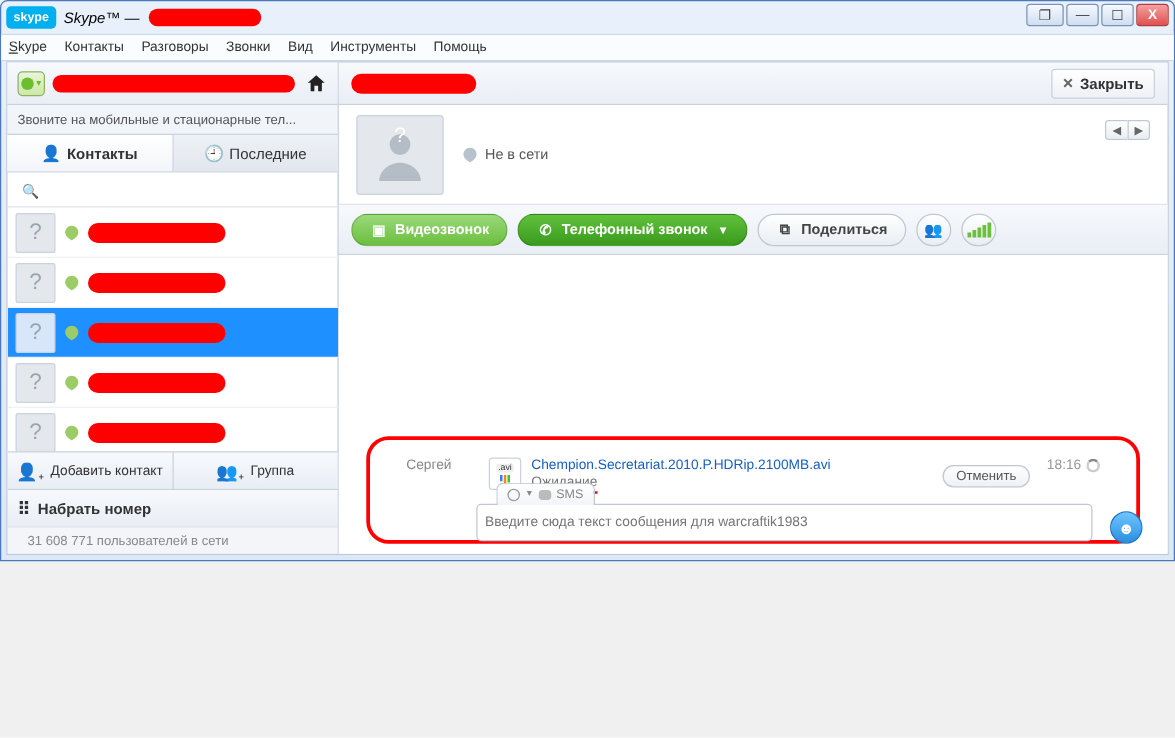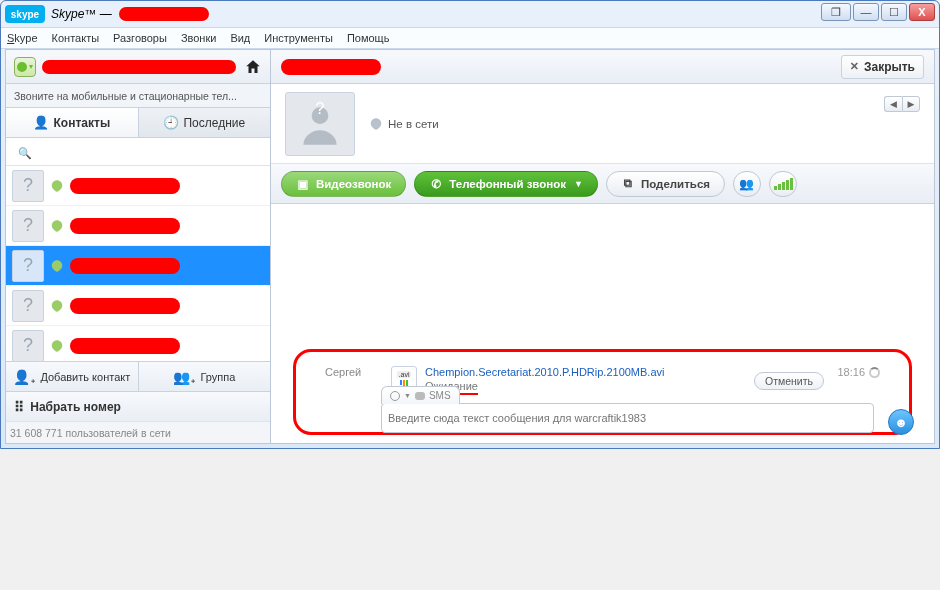--- a/index.html
+++ b/index.html
@@ -52,21 +52,21 @@
   .name-red { width:110px;height:16px;background:#ff0000;border-radius:8px;}
   .contact.small { height:32px;}
   .contact.small .avatar-sm { width:26px;height:26px;font-size:15px;}
 
   .sb-bottom { height:30px;display:flex;border-top:1px solid #c9d2df;background:linear-gradient(#f7f9fc,#e9eef5);}
   .sb-bottom .btm-btn{flex:1;display:flex;align-items:center;justify-content:center;font-size:11px;color:#333;border-right:1px solid #c9d2df;}
   .sb-bottom .btm-btn:last-child{border-right:none;}
   .sb-bottom .ico{margin-right:5px;font-size:14px;}
   .sb-dial { height:30px;display:flex;align-items:center;padding:0 8px;font-size:12px;font-weight:bold;color:#333;background:linear-gradient(#f7f9fc,#e9eef5);border-top:1px solid #c9d2df;}
   .sb-dial .ico{margin-right:6px;font-size:14px;}
-  .sb-foot { height:22px;display:flex;align-items:center;padding:0 4px;font-size:10.5px;color:#888;background:#f3f5f8;border-top:1px solid #e0e4ea;}
+  .sb-foot { height:22px;display:flex;align-items:center;padding:0 16px;font-size:10.5px;color:#888;background:#f3f5f8;border-top:1px solid #e0e4ea;}
 
   
   .main { flex:1;display:flex;flex-direction:column;}
   .conv-head { height:34px;background:linear-gradient(#f7f9fc,#e9eef5);border-bottom:1px solid #c9d2df;display:flex;align-items:center;padding:0 10px;}
   .conv-head .red{width:100px;height:16px;background:#ff0000;border-radius:8px;}
   .conv-head .right{margin-left:auto;display:flex;align-items:center;gap:8px;}
   .close-btn { display:flex;align-items:center;font-size:12px;font-weight:bold;color:#333;padding:4px 8px;border:1px solid #c9d2df;background:linear-gradient(#fff,#eef1f5);border-radius:3px;}
   .close-btn::before{content:"✕";margin-right:5px;font-size:11px;color:#666;}
   .profile-row { height:80px;display:flex;align-items:center;padding:10px 14px;border-bottom:1px solid #e0e4ea;position:relative;}
   .avatar-lg { width:70px;height:64px;background:#e4e8ec;border:1px solid #c9d2df;border-radius:3px;display:flex;align-items:center;justify-content:center;color:#9aa4b0;font-size:34px;margin-right:14px;}
@@ -105,21 +105,21 @@
   .file-icon .bars2 span:nth-child(2){background:#ff8a00;height:7px;}
   .file-icon .bars2 span:nth-child(3){background:#3ac23a;height:6px;}
   .file-info { flex:1;}
   .file-name { color:#1a5fbf; }
   .file-status { color:#777;margin-top:2px;border-bottom:2px solid #ff0000;display:inline-block;padding-bottom:1px;}
   .cancel-btn { padding:2px 10px;border:1px solid #c0c8d4;border-radius:10px;background:linear-gradient(#fff,#eef1f5);font-size:10.5px;color:#555;align-self:center;}
   .msg-time { width:56px;text-align:left;color:#999;display:flex;align-items:center;justify-content:flex-end;gap:4px;}
   .spinner { width:11px;height:11px;border:2px solid #ccc;border-top-color:#888;border-radius:50%;}
 
   .input-row { position:absolute;left:110px;right:60px;bottom:6px;height:34px;display:flex;}
-  .sms-tab { height:18px;border:1px solid #c0c8d4;border-bottom:none;border-radius:6px 6px 0 0;padding:0 8px;font-size:10px;color:#888;background:linear-gradient(#fff,#f2f5f9);display:flex;align-items:center;gap:4px;position:absolute;top:-17px;left:0;}
+  .sms-tab { height:18px;border:1px solid #c0c8d4;border-bottom:none;border-radius:6px 6px 0 0;padding:0 8px;font-size:10px;color:#888;background:linear-gradient(#fff,#f2f5f9);display:flex;align-items:center;gap:4px;position:absolute;top:-17px;left:16px;}
   .sms-tab .clock{width:10px;height:10px;border:1px solid #999;border-radius:50%;position:relative;}
   .sms-tab .drop{font-size:7px;}
   .sms-tab .bub{width:10px;height:8px;background:#bbb;border-radius:3px;}
   .msg-input{flex:1;border:1px solid #c0c8d4;border-radius:4px;padding:4px 6px;font-size:11px;color:#999;background:#fff;height:30px;}
   .emoji-btn { position:absolute;right:-40px;bottom:2px;width:26px;height:26px;border-radius:50%;background:linear-gradient(#6ec5ff,#2a8fe0);display:flex;align-items:center;justify-content:center;color:#fff;font-size:13px;border:1px solid #1f76c4;}
 
   
   .leaf { fill:#9ccc65; }
   .leaf.offline { fill:#b8c2cc;}
   

